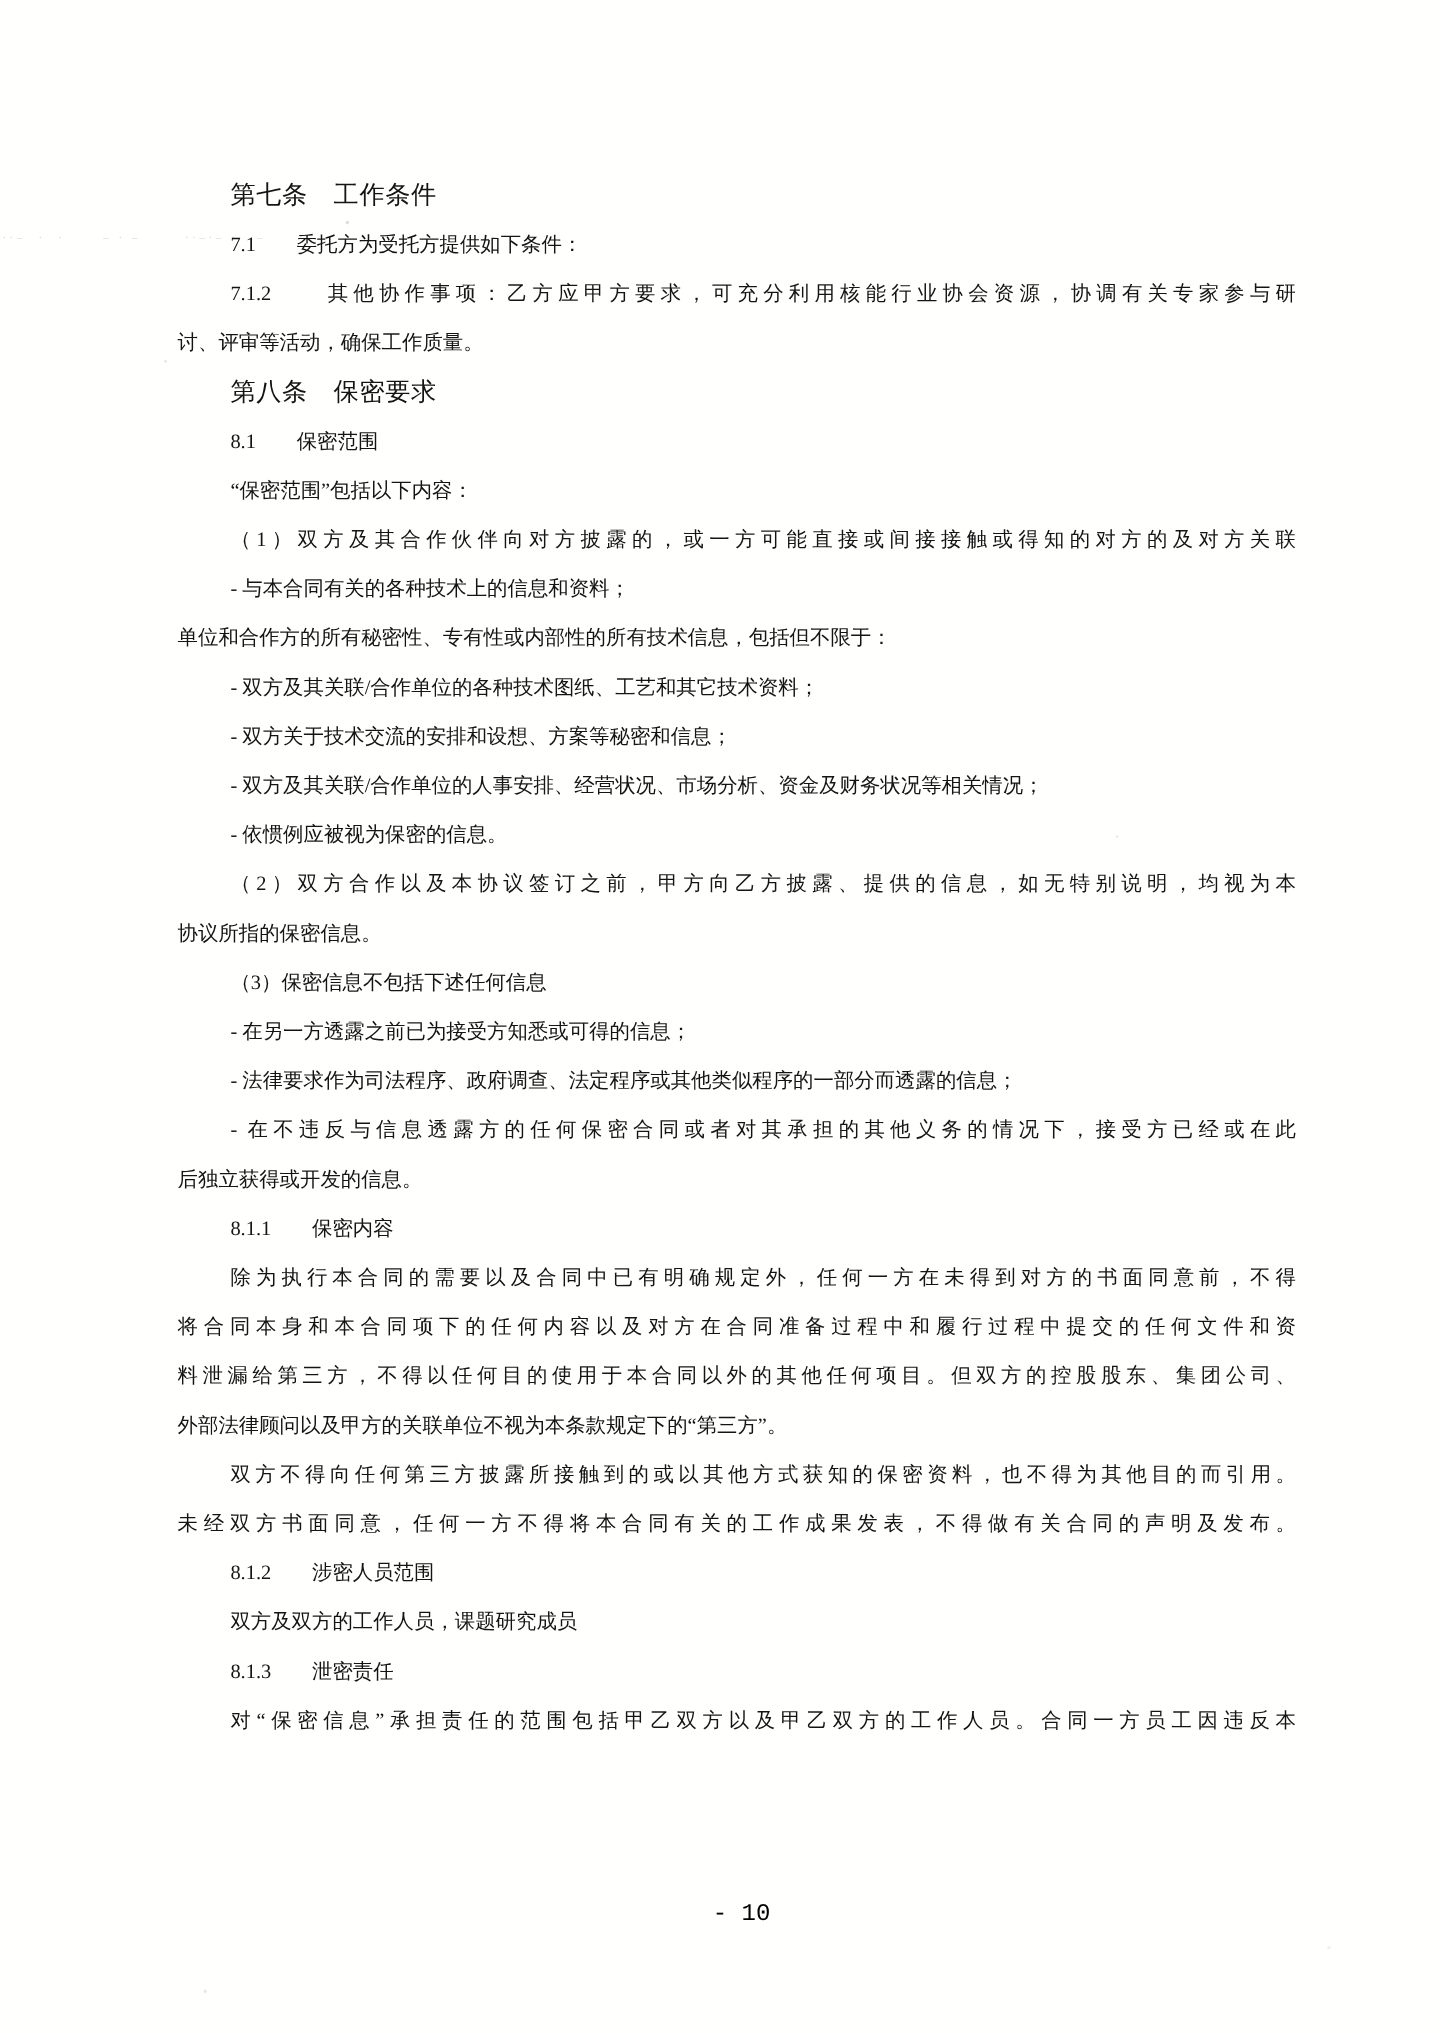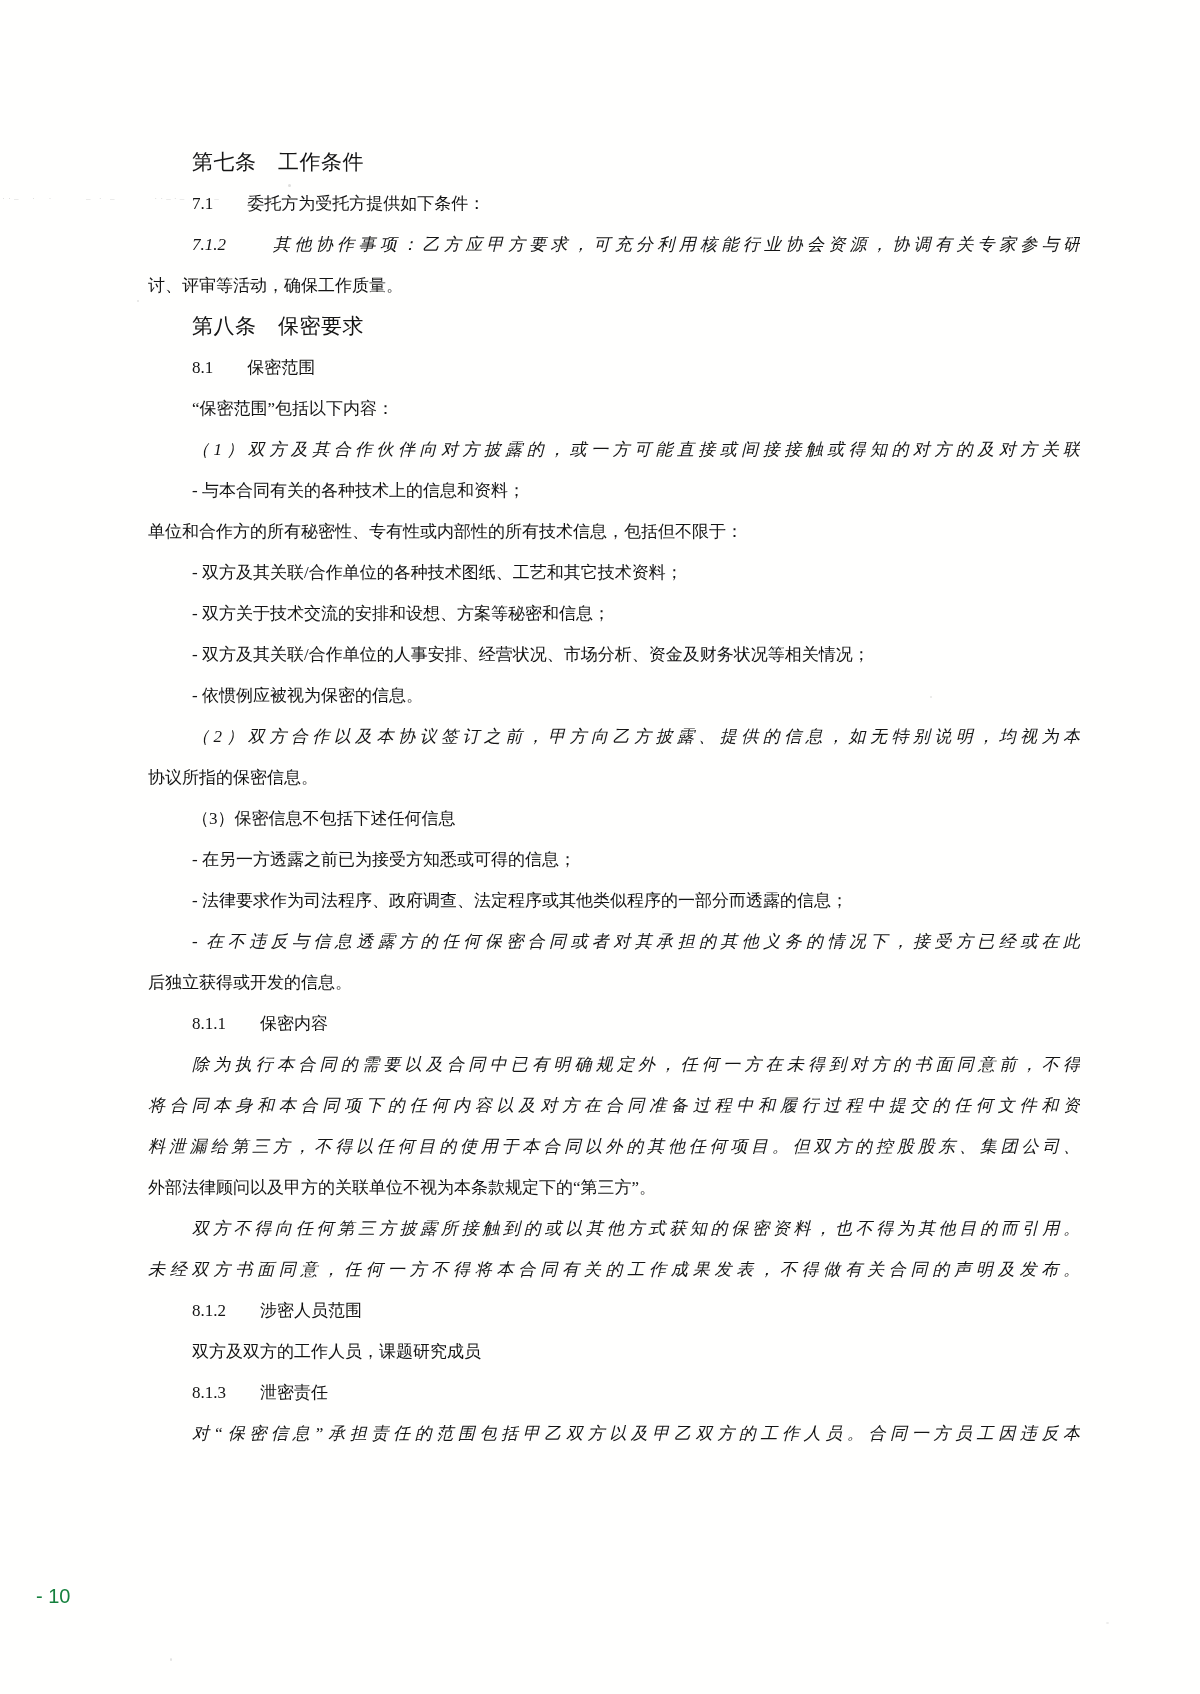--- a/index.html
+++ b/index.html
@@ -32,38 +32,38 @@
     -webkit-font-smoothing: antialiased;
   }
   .line.indent {
     padding-left: 44px;
   }
   .line.full {
     white-space: normal;
     text-align: justify;
     text-align-last: justify;
     overflow: hidden;
-    font-style: italic;
   }
   .line.heading {
     font-weight: 400;
     font-size: 21px;
     letter-spacing: 0.5px;
   }
   .footer {
     position: absolute;
     top: 1584px;
     left: 0;
     width: 100%;
     box-sizing: border-box;
     padding-left: 36px;
+    text-align: center;
     font-size: 20px;
     line-height: 24px;
-    color: #15803d;
-    font-family: Liberation Sans, sans-serif;
+    color: #000000;
+    font-family: Liberation Mono, monospace;
   }
   
   .artifact-margin {
     position: absolute;
     left: 2px;
     top: 193px;
     width: 300px;
     font-size: 9px;
     letter-spacing: 3px;
     color: rgba(40, 40, 40, 0.22);

